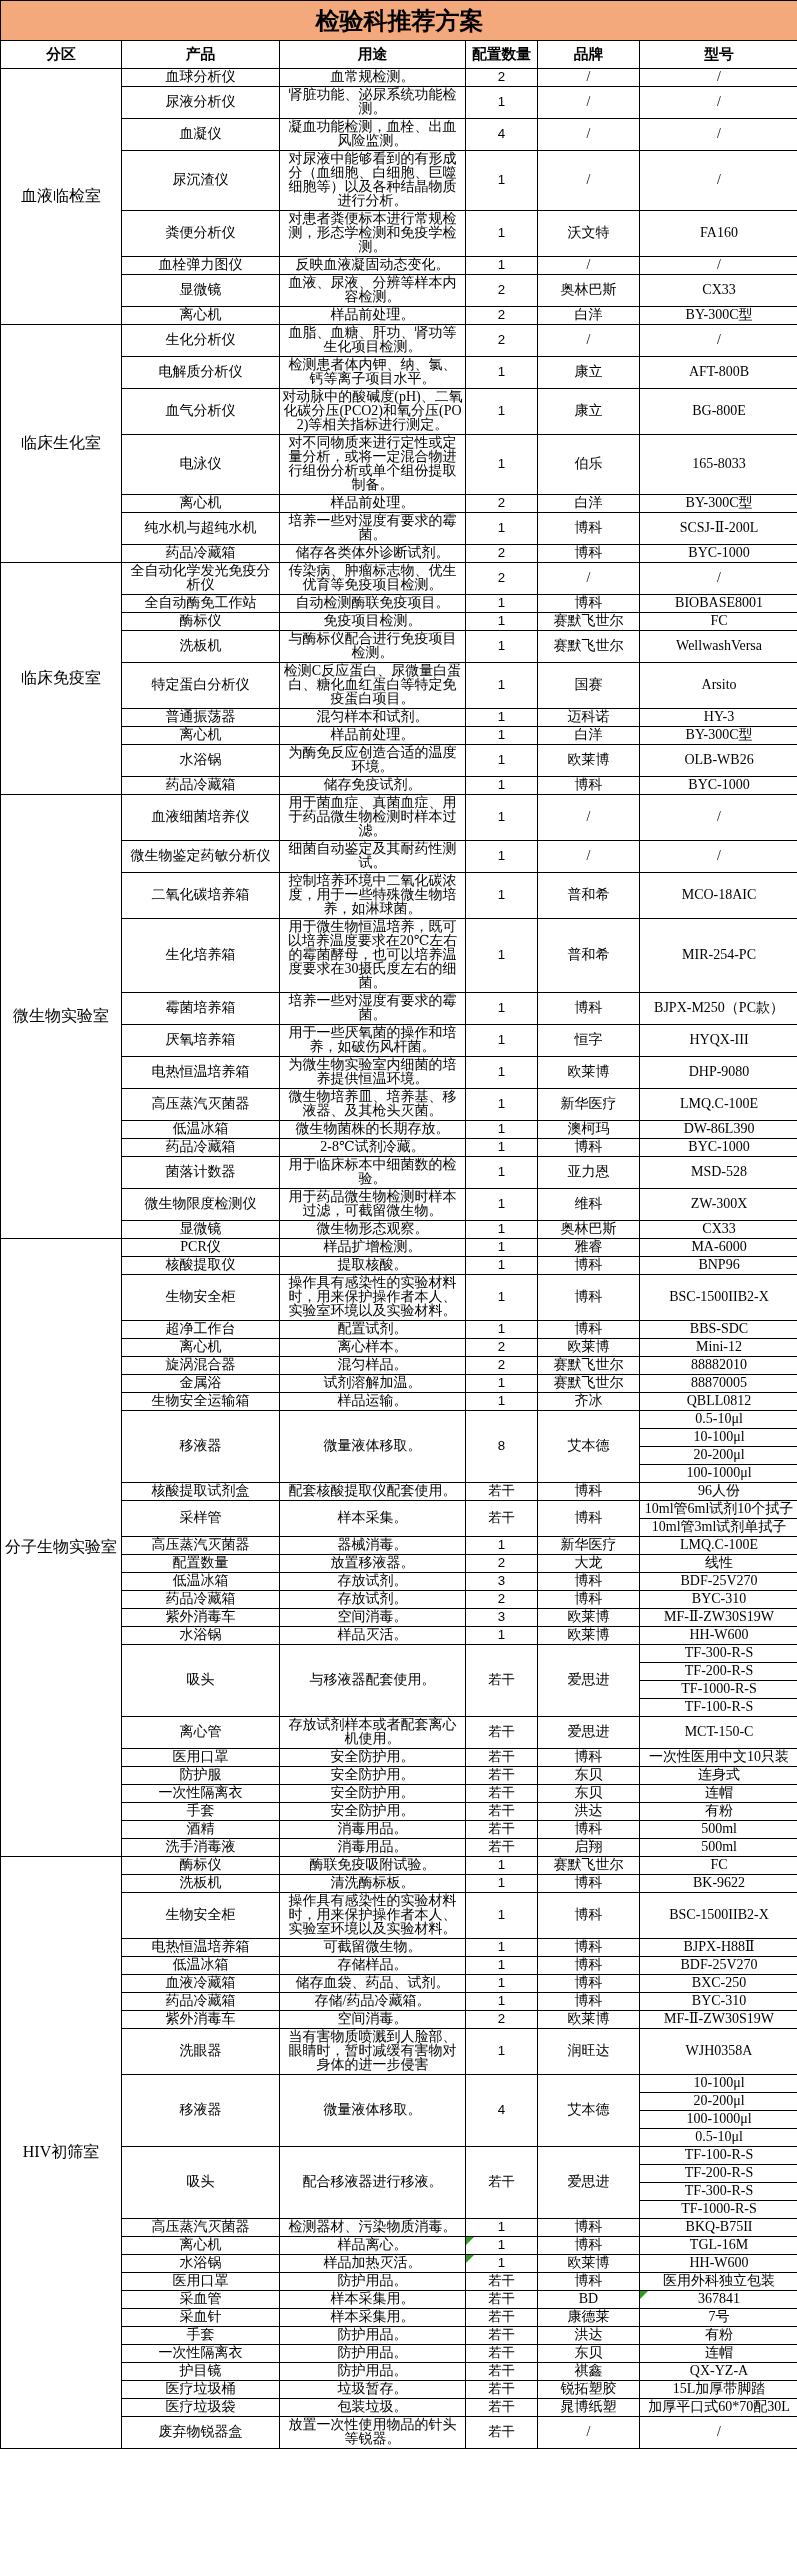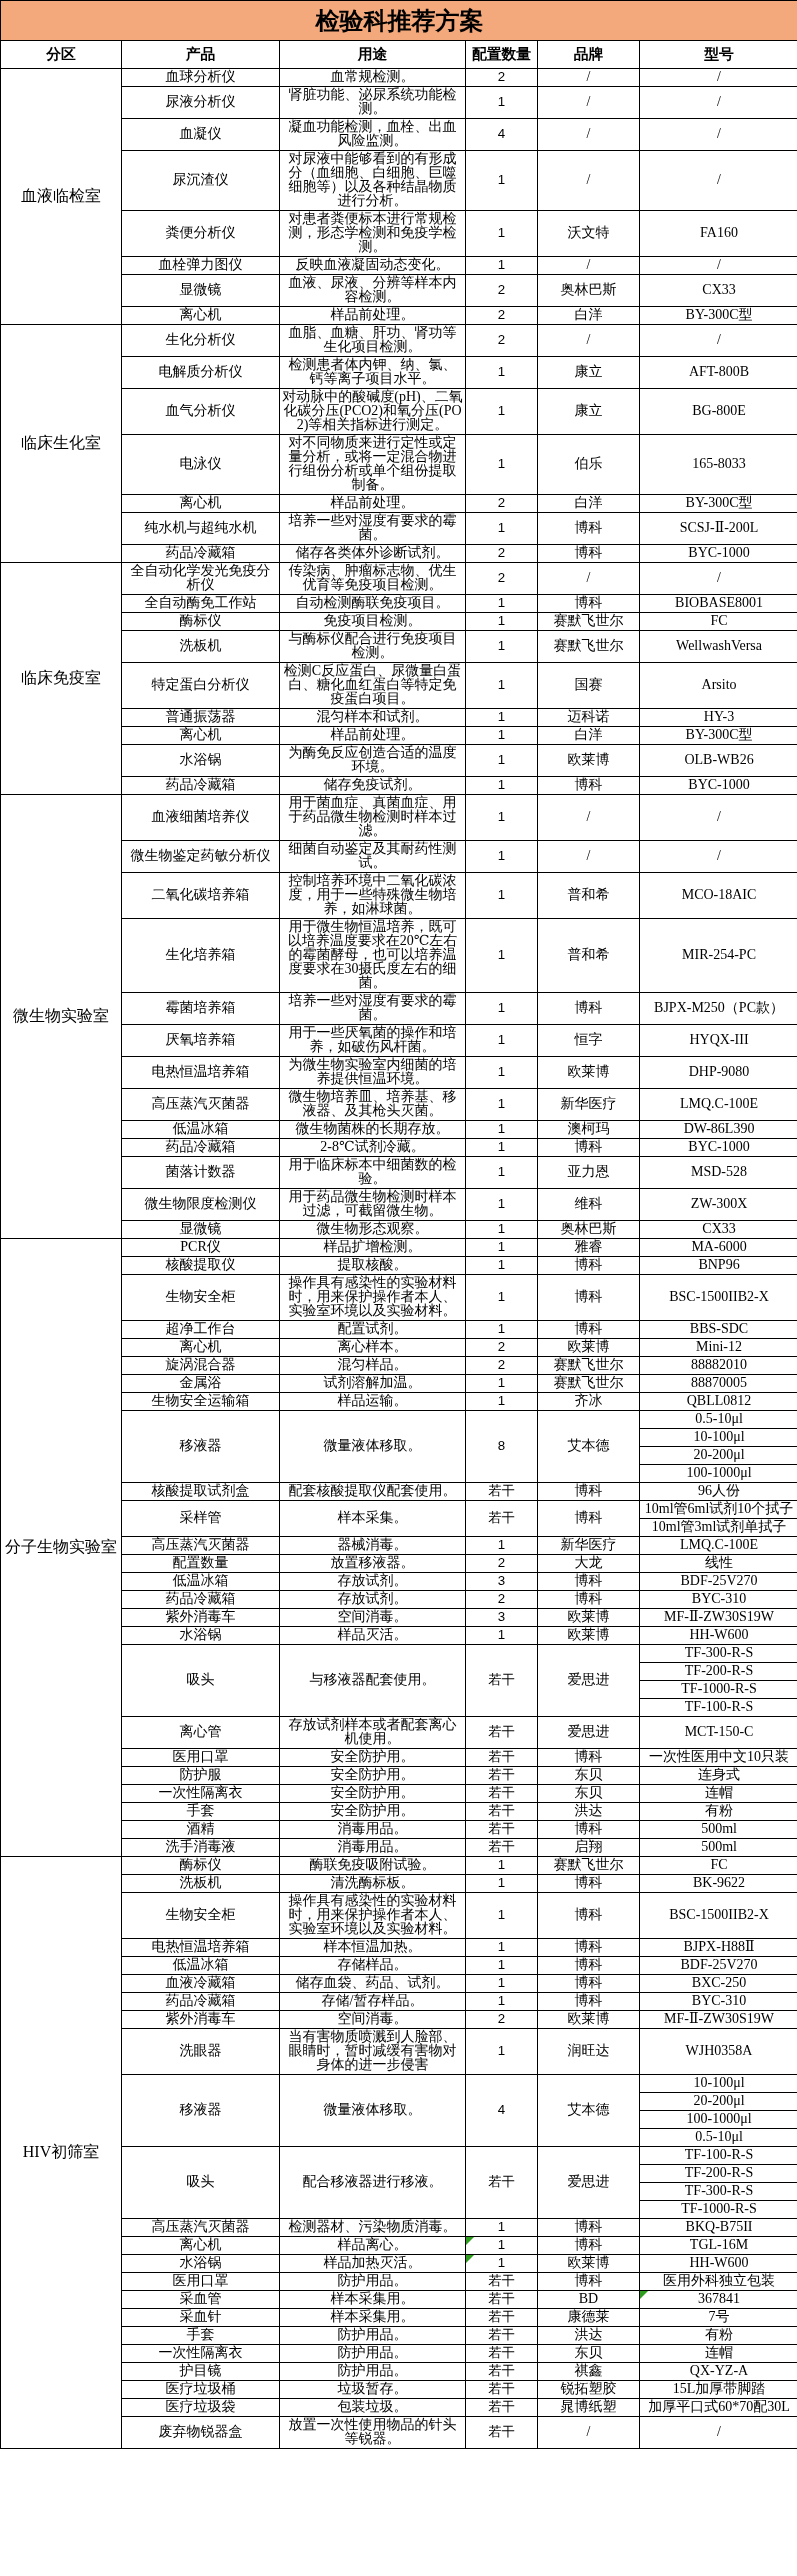--- a/index.html
+++ b/index.html
@@ -524,42 +524,42 @@
         </tr>
         <tr class="row-start">
           <td>生物安全柜</td>
           <td>操作具有感染性的实验材料时，用来保护操作者本人、实验室环境以及实验材料。</td>
           <td class="num">1</td>
           <td>博科</td>
           <td>BSC-1500IIB2-X</td>
         </tr>
         <tr class="row-start">
           <td>电热恒温培养箱</td>
-          <td>样本恒温加热。</td>
+          <td>可截留微生物。</td>
           <td class="num">1</td>
           <td>博科</td>
           <td>BJPX-H88Ⅱ</td>
         </tr>
         <tr class="row-start">
           <td>低温冰箱</td>
           <td>存储样品。</td>
           <td class="num">1</td>
           <td>博科</td>
           <td>BDF-25V270</td>
         </tr>
         <tr class="row-start">
           <td>血液冷藏箱</td>
           <td>储存血袋、药品、试剂。</td>
           <td class="num">1</td>
           <td>博科</td>
           <td>BXC-250</td>
         </tr>
         <tr class="row-start">
           <td>药品冷藏箱</td>
-          <td>存储/暂存样品。</td>
+          <td>存储/药品冷藏箱。</td>
           <td class="num">1</td>
           <td>博科</td>
           <td>BYC-310</td>
         </tr>
         <tr class="row-start">
           <td>紫外消毒车</td>
           <td>空间消毒。</td>
           <td class="num">2</td>
           <td>欧莱博</td>
           <td>MF-Ⅱ-ZW30S19W</td>

